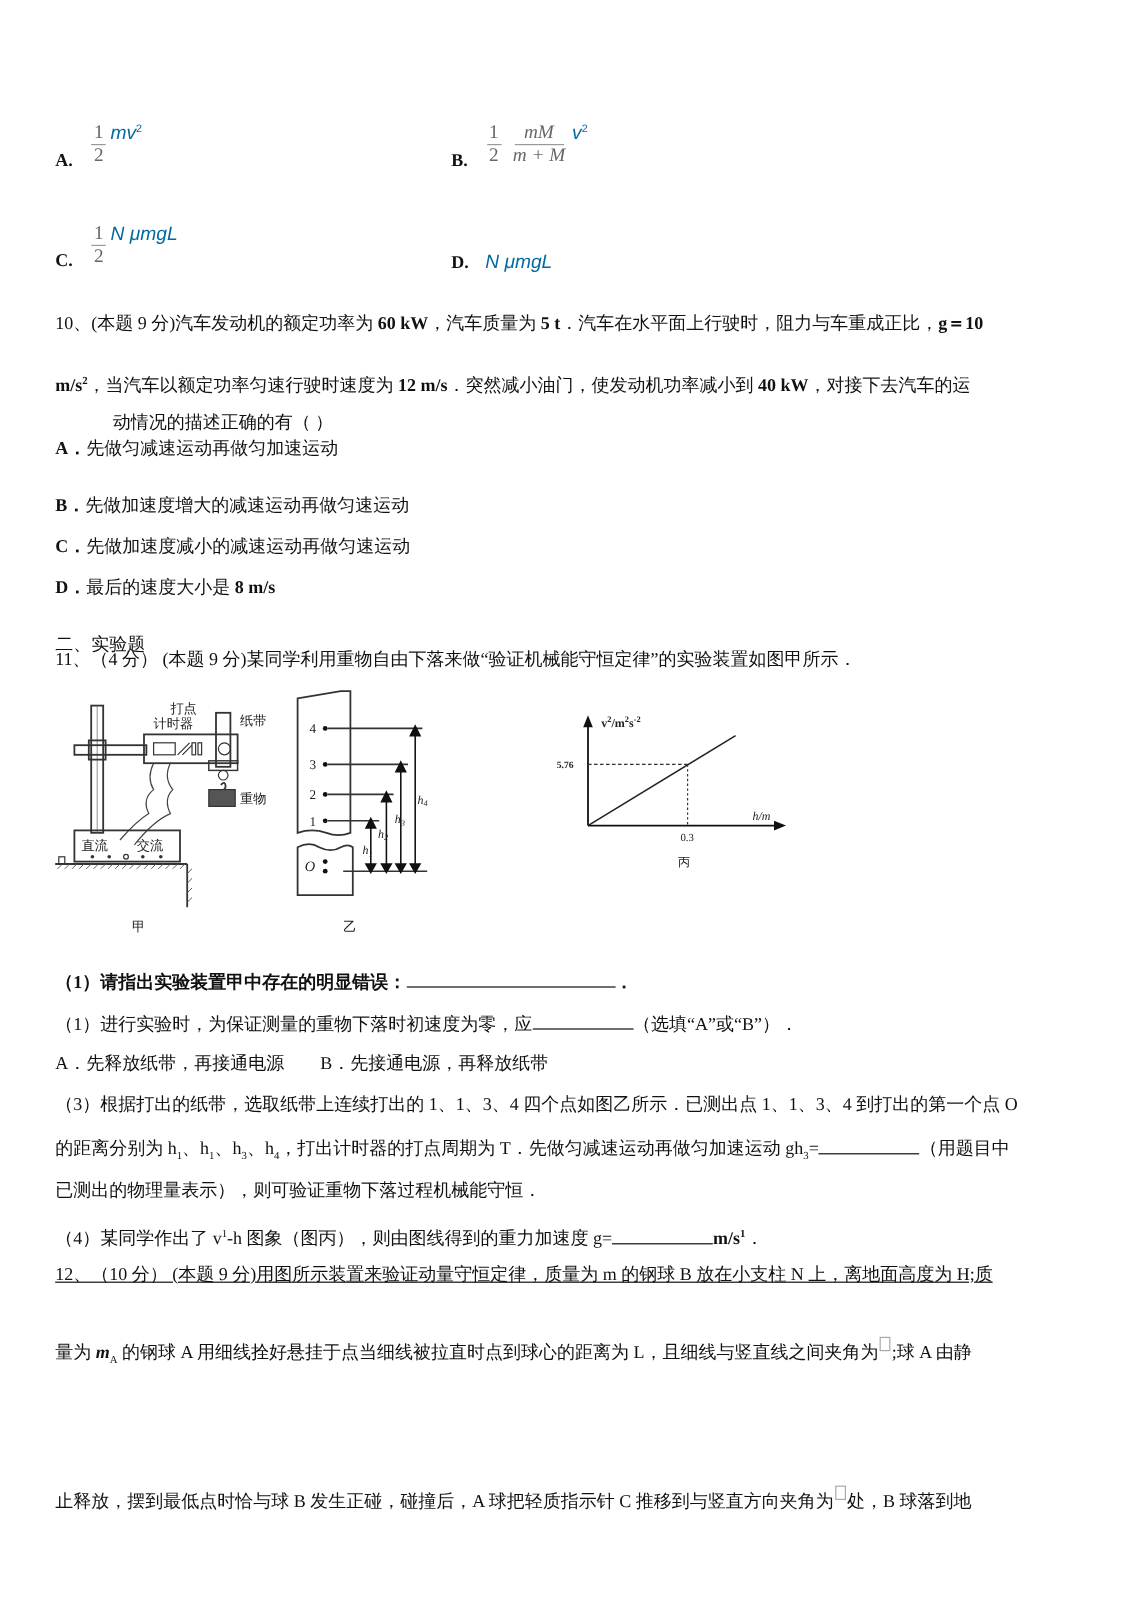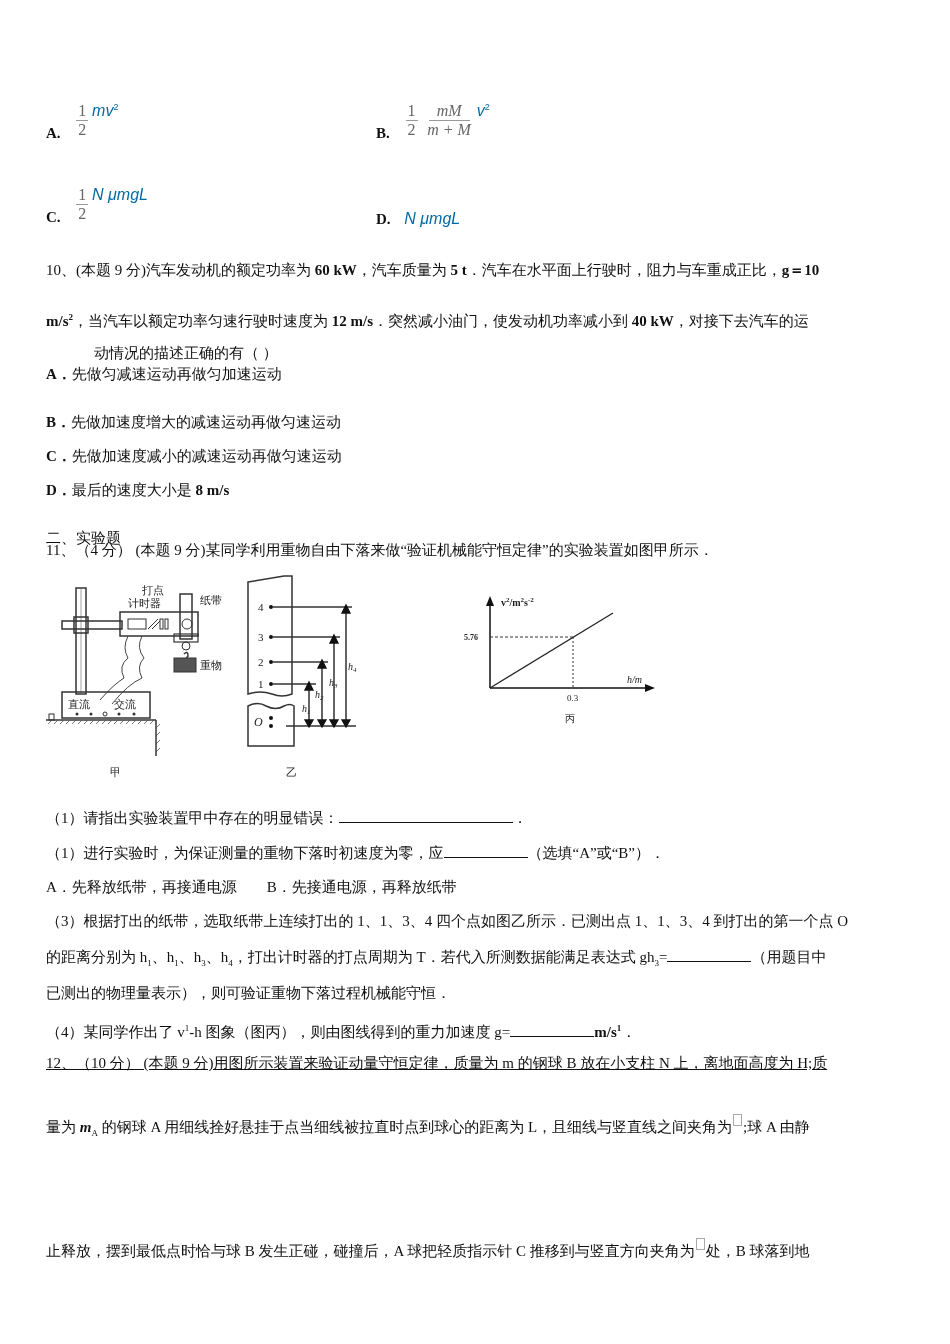--- a/index.html
+++ b/index.html
@@ -184,32 +184,32 @@
   <line x1="35" y1="49" x2="118" y2="49" stroke="#333" stroke-width="1" stroke-dasharray="3,2"></line>
   <line x1="118" y1="49" x2="118" y2="100" stroke="#333" stroke-width="1" stroke-dasharray="2,2"></line>
 
   <text x="46" y="18" font-size="10" font-weight="bold" fill="#222">v<tspan font-size="7" dy="-4">2</tspan><tspan dy="4">/m</tspan><tspan font-size="7" dy="-4">2</tspan><tspan dy="4">s</tspan><tspan font-size="7" dy="-4">-2</tspan></text>
   <text x="9" y="52" font-size="8" font-weight="bold" fill="#222">5.76</text>
   <text x="112" y="113" font-size="9" fill="#222">0.3</text>
   <text x="172" y="95" font-size="10" fill="#222" font-style="italic">h/m</text>
   <text x="110" y="134" font-size="10" fill="#222">丙</text>
 </svg>
 
-<div class="line" style="top:808px;">
+<div class="line" style="top:808px;font-weight:bold;">
   <span>（1）请指出实验装置甲中存在的明显错误：</span><span class="blank" style="width:174px;"></span><span>．</span>
 </div>
 <div class="line" style="top:843px;">
   <span>（1）进行实验时，为保证测量的重物下落时初速度为零，应</span><span class="blank" style="width:84px;"></span><span>（选填“A”或“B”）．</span>
 </div>
 <div class="line" style="top:877px;text-align:right;">
   <span>A．先释放纸带，再接通电源</span><span style="display:inline-block; width:30px;"></span><span>B．先接通电源，再释放纸带</span>
 </div>
 <div class="line" style="top:911px;">（3）根据打出的纸带，选取纸带上连续打出的 1、1、3、4 四个点如图乙所示．已测出点 1、1、3、4 到打出的第一个点 O</div>
 <div class="line" style="top:947px;">
-  <span>的距离分别为 h</span><span class="sub">1</span><span>、h</span><span class="sub">1</span><span>、h</span><span class="sub">3</span><span>、h</span><span class="sub">4</span><span>，打出计时器的打点周期为 T．若代入所测数据能满足表达式 gh</span><span class="sub">3</span><span>=</span><span class="blank" style="width:84px;"></span><span>（用题目中</span>
+  <span>的距离分别为 h</span><span class="sub">1</span><span>、h</span><span class="sub">1</span><span>、h</span><span class="sub">3</span><span>、h</span><span class="sub">4</span><span>，打出计时器的打点周期为 T．先做匀减速运动再做匀加速运动 gh</span><span class="sub">3</span><span>=</span><span class="blank" style="width:84px;"></span><span>（用题目中</span>
 </div>
 <div class="line" style="top:983px;">已测出的物理量表示），则可验证重物下落过程机械能守恒．</div>
 <div class="line" style="top:1018px;">
   <span>（4）某同学作出了 v</span><span class="sup">1</span><span>-h 图象（图丙），则由图线得到的重力加速度 g=</span><span class="blank" style="width:84px;"></span><span class="b">m/s</span><span class="sup b">1</span><span>．</span>
 </div>
 
 <div class="line" style="top:1053px;text-decoration:underline;">12、（10 分） (本题 9 分)用图所示装置来验证动量守恒定律，质量为 m 的钢球 B 放在小支柱 N 上，离地面高度为 H;质</div>
 <div class="line" style="top:1114px;text-align:center;">
   <span>量为 </span><span class="b i">m</span><span class="sub">A</span><span> 的钢球 A 用细线拴好悬挂于点当细线被拉直时点到球心的距离为 L，且细线与竖直线之间夹角为</span><span class="boxchar"></span><span>;球 A 由静</span>
 </div>

